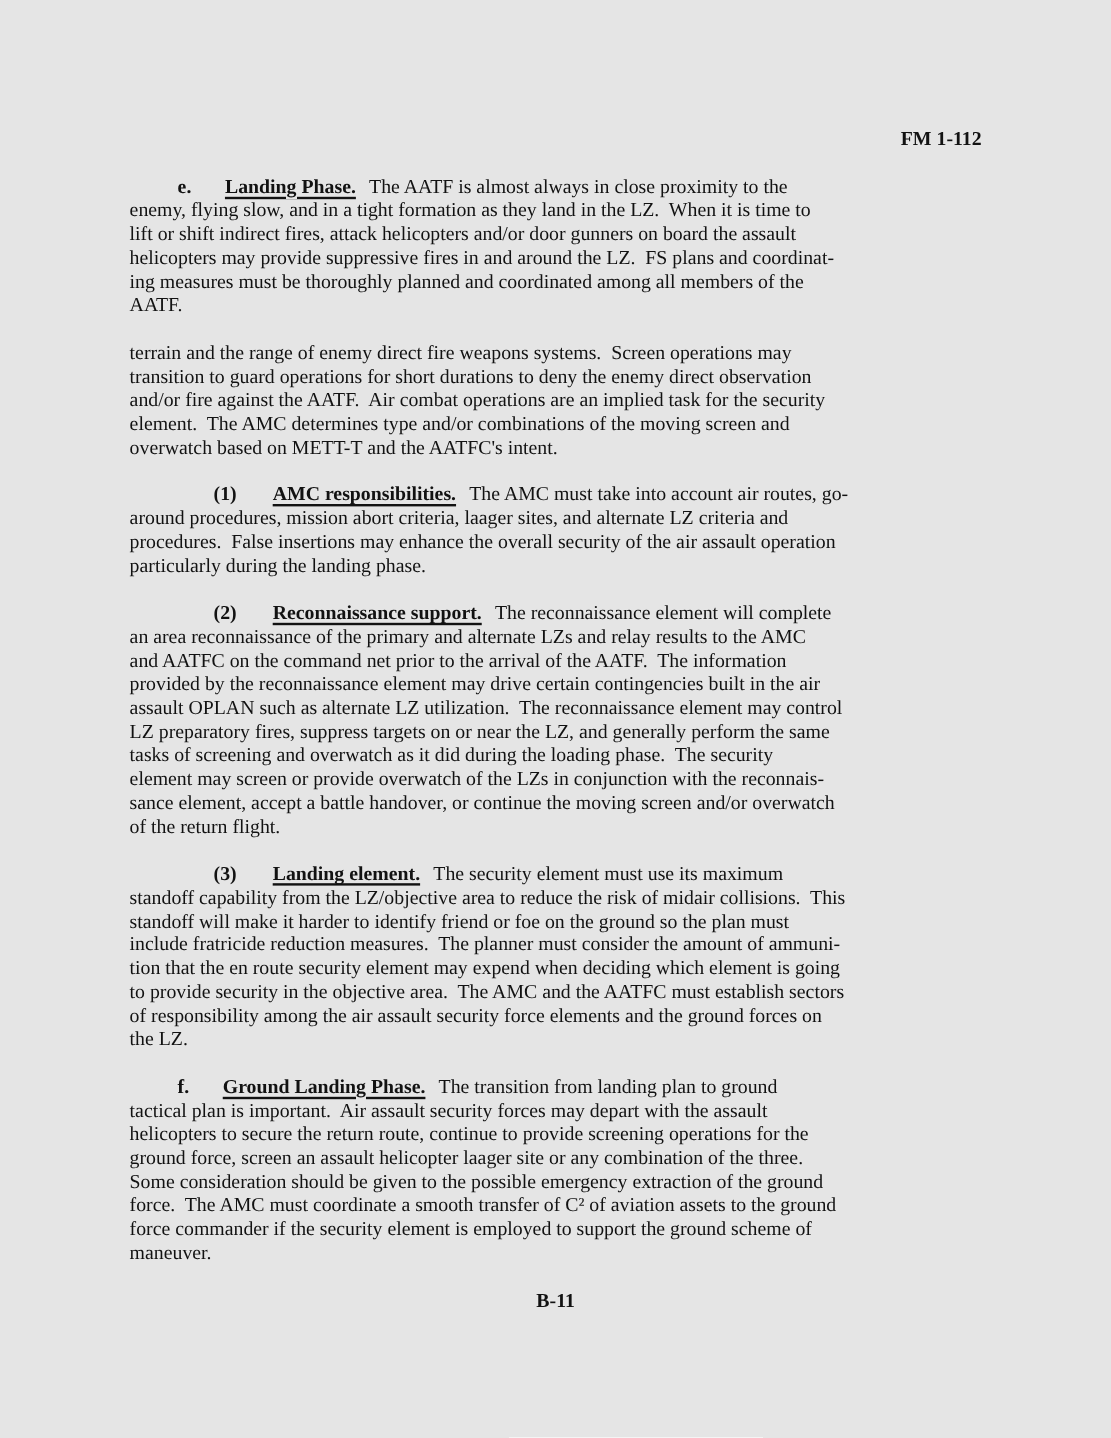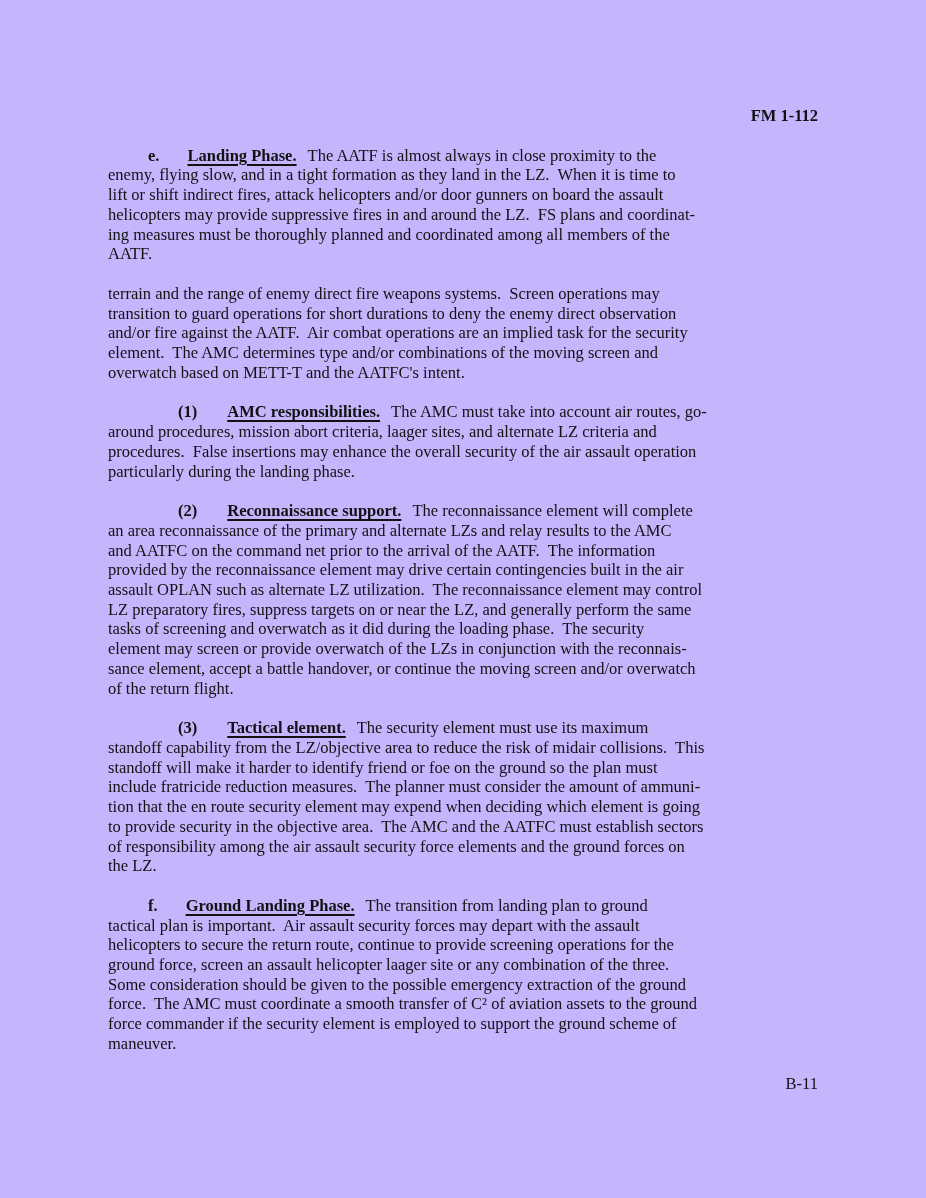--- a/index.html
+++ b/index.html
@@ -6,21 +6,21 @@
     margin: 0;
     padding: 0;
     background: #ffffff;
   }
   .page {
     position: relative;
     width: 926px;
     height: 1198px;
     box-sizing: border-box;
     padding: 106px 108px 0 108px;
-    background: #c4b5fd;
+    background: #e5e5e5;
     color: #121212;
     font-family: "Liberation Serif", "DejaVu Serif", serif;
     font-size: 16.5px;
     line-height: 19.7px;
     overflow: hidden;
   }
   .doc-header {
     text-align: right;
     font-weight: bold;
     margin: 0 0 20px 0;
@@ -40,22 +40,22 @@
     font-weight: bold;
     text-decoration: underline;
     text-decoration-thickness: 1.5px;
     text-underline-offset: 3px;
     margin-right: 11px;
   }
   .pbody {
     white-space: pre-wrap;
   }
   .doc-footer {
-    text-align: right;
-    font-weight: normal;
+    text-align: center;
+    font-weight: bold;
     margin: 0;
   }
 </style>
 </head>
 <body>
 
 <div class="page">
 
   <p class="doc-header">
     <span>FM 1-112</span>
@@ -92,21 +92,21 @@
 provided by the reconnaissance element may drive certain contingencies built in the air
 assault OPLAN such as alternate LZ utilization.  The reconnaissance element may control
 LZ preparatory fires, suppress targets on or near the LZ, and generally perform the same
 tasks of screening and overwatch as it did during the loading phase.  The security
 element may screen or provide overwatch of the LZs in conjunction with the reconnais-
 sance element, accept a battle handover, or continue the moving screen and/or overwatch
 of the return flight.</span>
   </p>
 
   <p class="para level2">
-    <span class="plabel">(3)</span><span class="pheading">Tactical element.</span><span class="pbody">The security element must use its maximum
+    <span class="plabel">(3)</span><span class="pheading">Landing element.</span><span class="pbody">The security element must use its maximum
 standoff capability from the LZ/objective area to reduce the risk of midair collisions.  This
 standoff will make it harder to identify friend or foe on the ground so the plan must
 include fratricide reduction measures.  The planner must consider the amount of ammuni-
 tion that the en route security element may expend when deciding which element is going
 to provide security in the objective area.  The AMC and the AATFC must establish sectors
 of responsibility among the air assault security force elements and the ground forces on
 the LZ.</span>
   </p>
 
   <p class="para level1">

